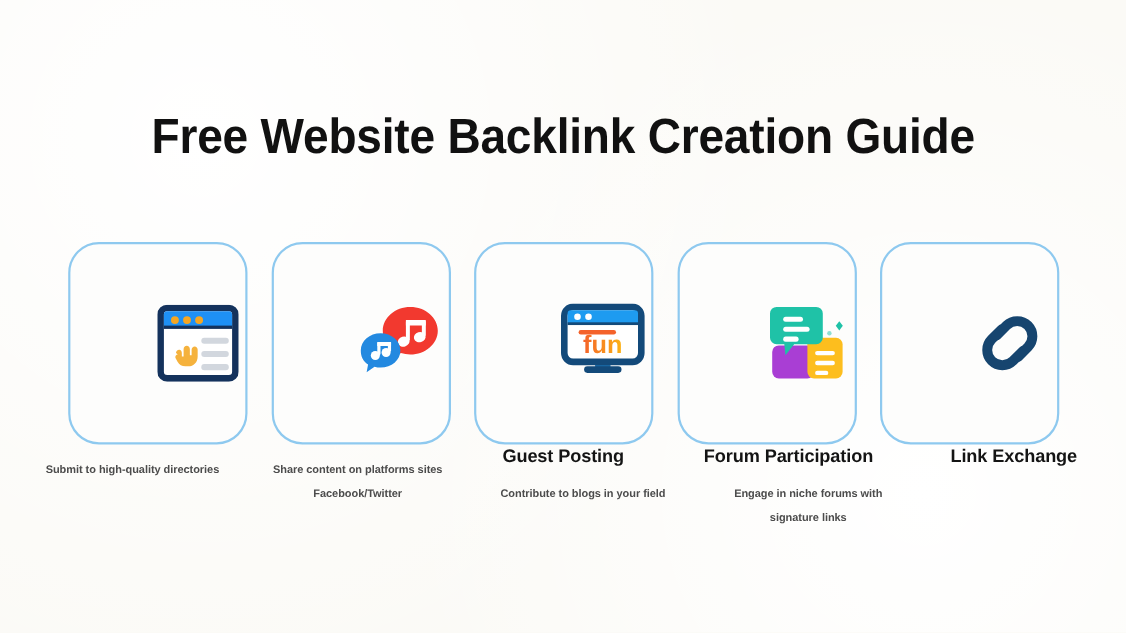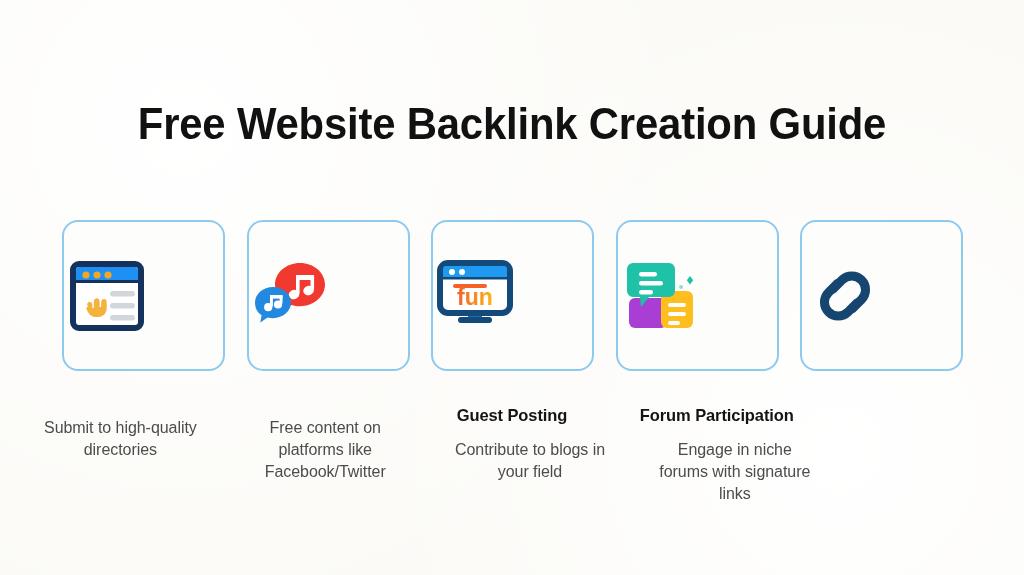--- a/index.html
+++ b/index.html
@@ -49,28 +49,28 @@
     position: absolute;
     top: 220px;
     left: 62px;
     width: 901px;
     height: 151px;
     display: flex;
     justify-content: space-between;
   }
   .card {
     width: 163px;
-    height: 151px;
+    height: 184px;
     box-sizing: border-box;
     border: 2px solid #8ec9ef;
-    border-radius: 16px;
+    border-radius: 28px;
     background: #fdfdfc;
     display: flex;
     align-items: center;
-    justify-content: flex-start;
+    justify-content: flex-end;
   }
   .icon-wrap {
     width: 86px;
     height: 86px;
     display: flex;
     align-items: center;
     justify-content: center;
   }
   .icon-wrap svg { display: block; }
 
@@ -93,23 +93,23 @@
     font-size: 16.5px;
     line-height: 22px;
     font-weight: bold;
     color: #141414;
     letter-spacing: -0.1px;
     white-space: nowrap;
   }
   .cap-desc {
     margin-top: 13px;
     font-family: "Liberation Sans", sans-serif;
-    font-size: 16px;
+    font-size: 10px;
     line-height: 22px;
-    font-weight: normal;
+    font-weight: bold;
     color: #4c4c4c;
     letter-spacing: -0.05px;
     margin-left: 36px;
   }
 </style>
 </head>
 <body>
 
 <div id="page">
 
@@ -228,31 +228,32 @@
 
   </div>
 
   <div class="captions">
 
     <div class="cap-col">
       <div class="cap-desc">Submit to high-quality directories</div>
     </div>
 
     <div class="cap-col">
-      <div class="cap-desc">Free content on platforms like Facebook/Twitter</div>
+      <div class="cap-desc">Share content on platforms sites Facebook/Twitter</div>
     </div>
 
     <div class="cap-col">
       <div class="cap-title">Guest Posting</div>
       <div class="cap-desc">Contribute to blogs in your field</div>
     </div>
 
     <div class="cap-col">
       <div class="cap-title">Forum Participation</div>
       <div class="cap-desc">Engage in niche forums with signature links</div>
     </div>
 
     <div class="cap-col">
+      <div class="cap-title">Link Exchange</div>
     </div>
 
   </div>
 
 </div>
 
 </body></html>

